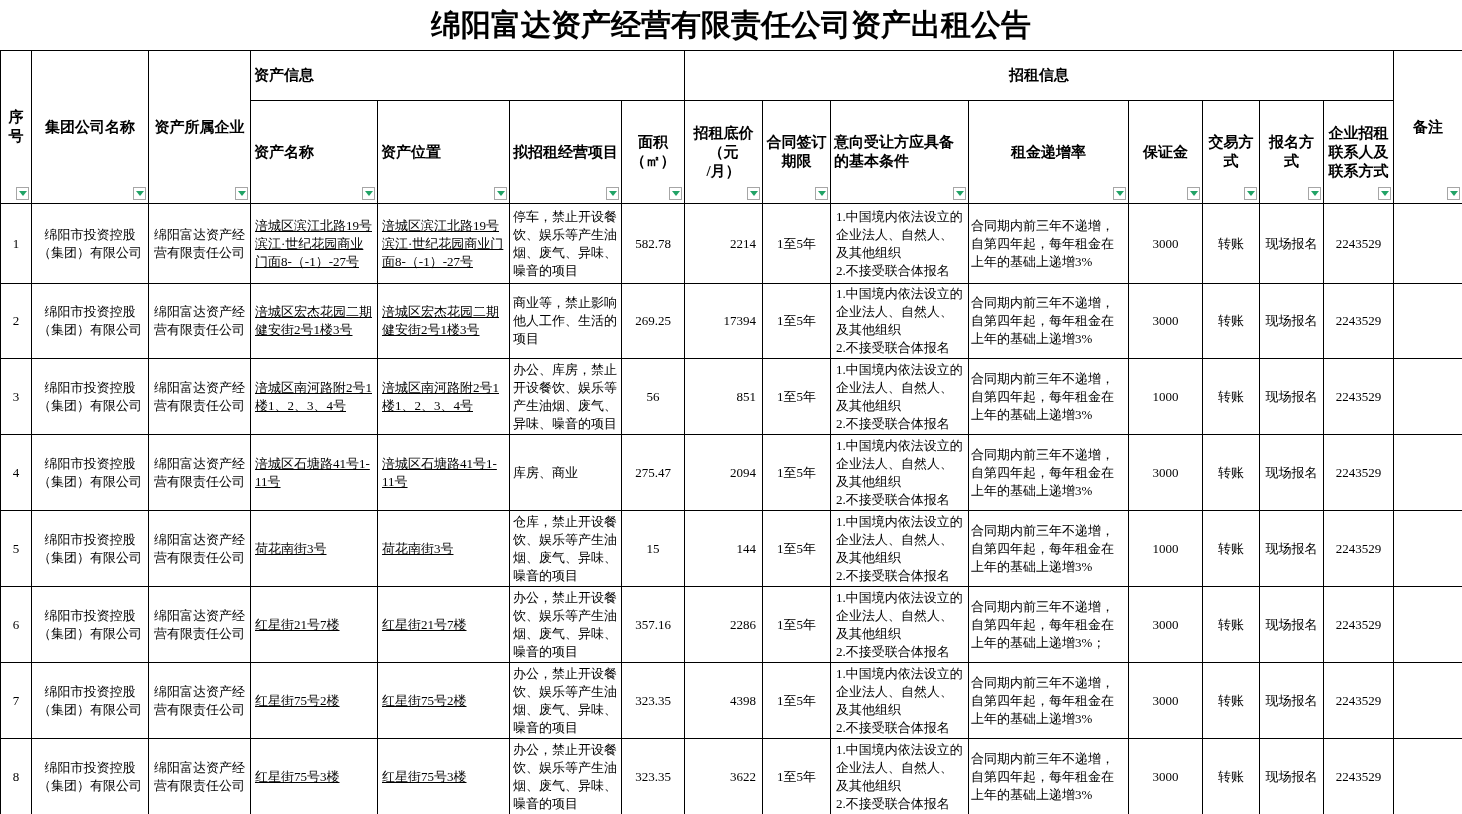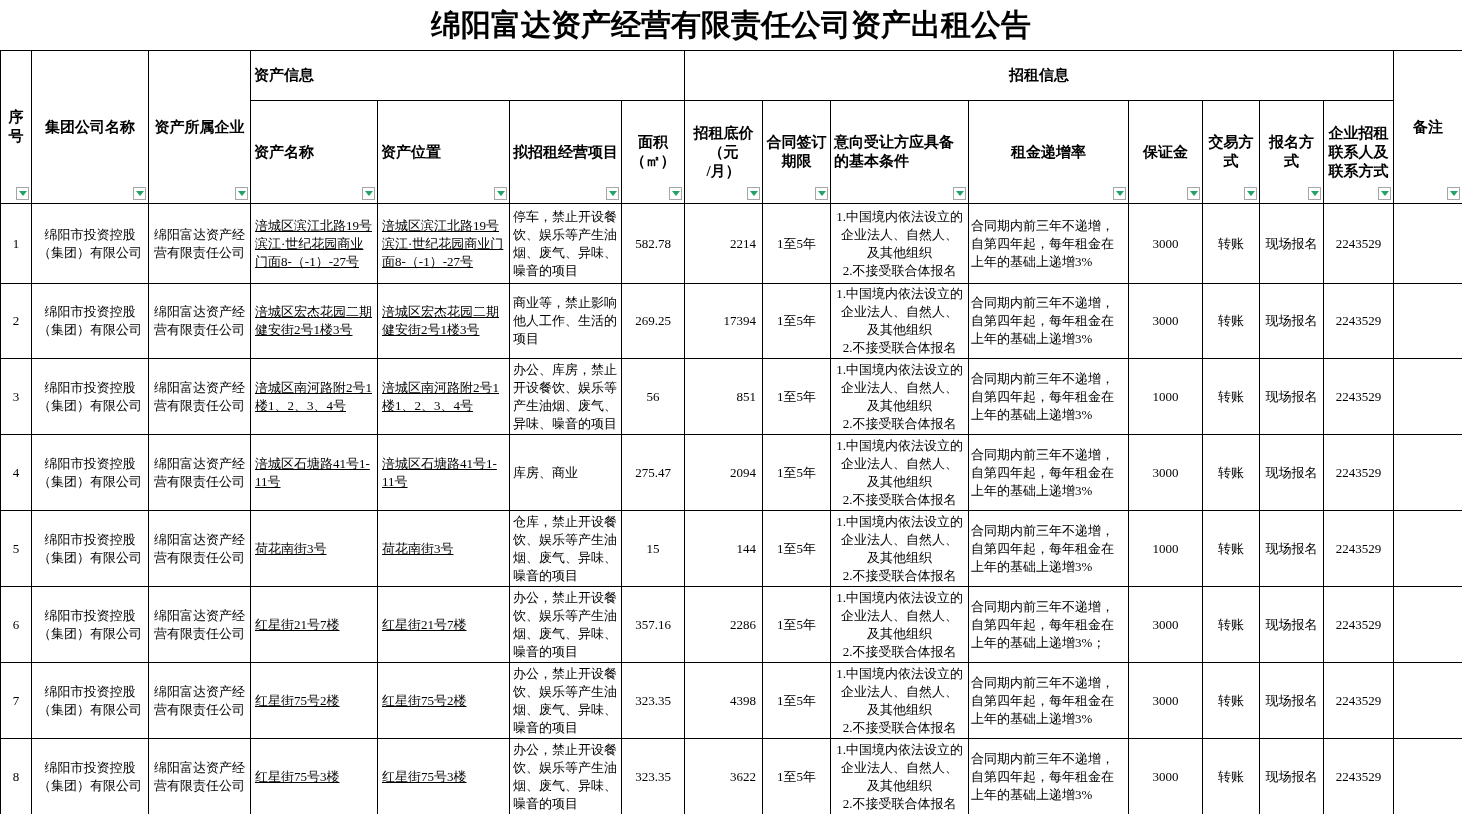--- a/index.html
+++ b/index.html
@@ -62,21 +62,21 @@
   .sheet td { font-size: 13px; line-height: 18px; }
   tbody tr:nth-child(1) { height: 80px; }
   tbody tr:nth-child(2) { height: 75px; }
   tbody tr:nth-child(n+3) { height: 76px; }
 
   .t-center { text-align: center; padding: 1px 2px; }
   .t-left   { text-align: left;  padding: 1px 4px; text-decoration: underline; }
   .t-right  { text-align: right; padding: 1px 6px; }
   .t-group, .t-owner { font-size: 12.5px; padding: 1px; }
   .t-biz  { text-align: left; padding: 1px 3px; }
-  .t-cond { text-align: center; padding: 1px 5px; white-space: pre-line; }
+  .t-cond { text-align: left; padding: 1px 5px; white-space: pre-line; }
   .t-rate { text-align: left; padding: 1px 2px; }
 </style>
 </head>
 <body>
 
 <div class="title">绵阳富达资产经营有限责任公司资产出租公告</div>
 
 <table class="sheet">
   <colgroup>
     <col style="width:31px">

